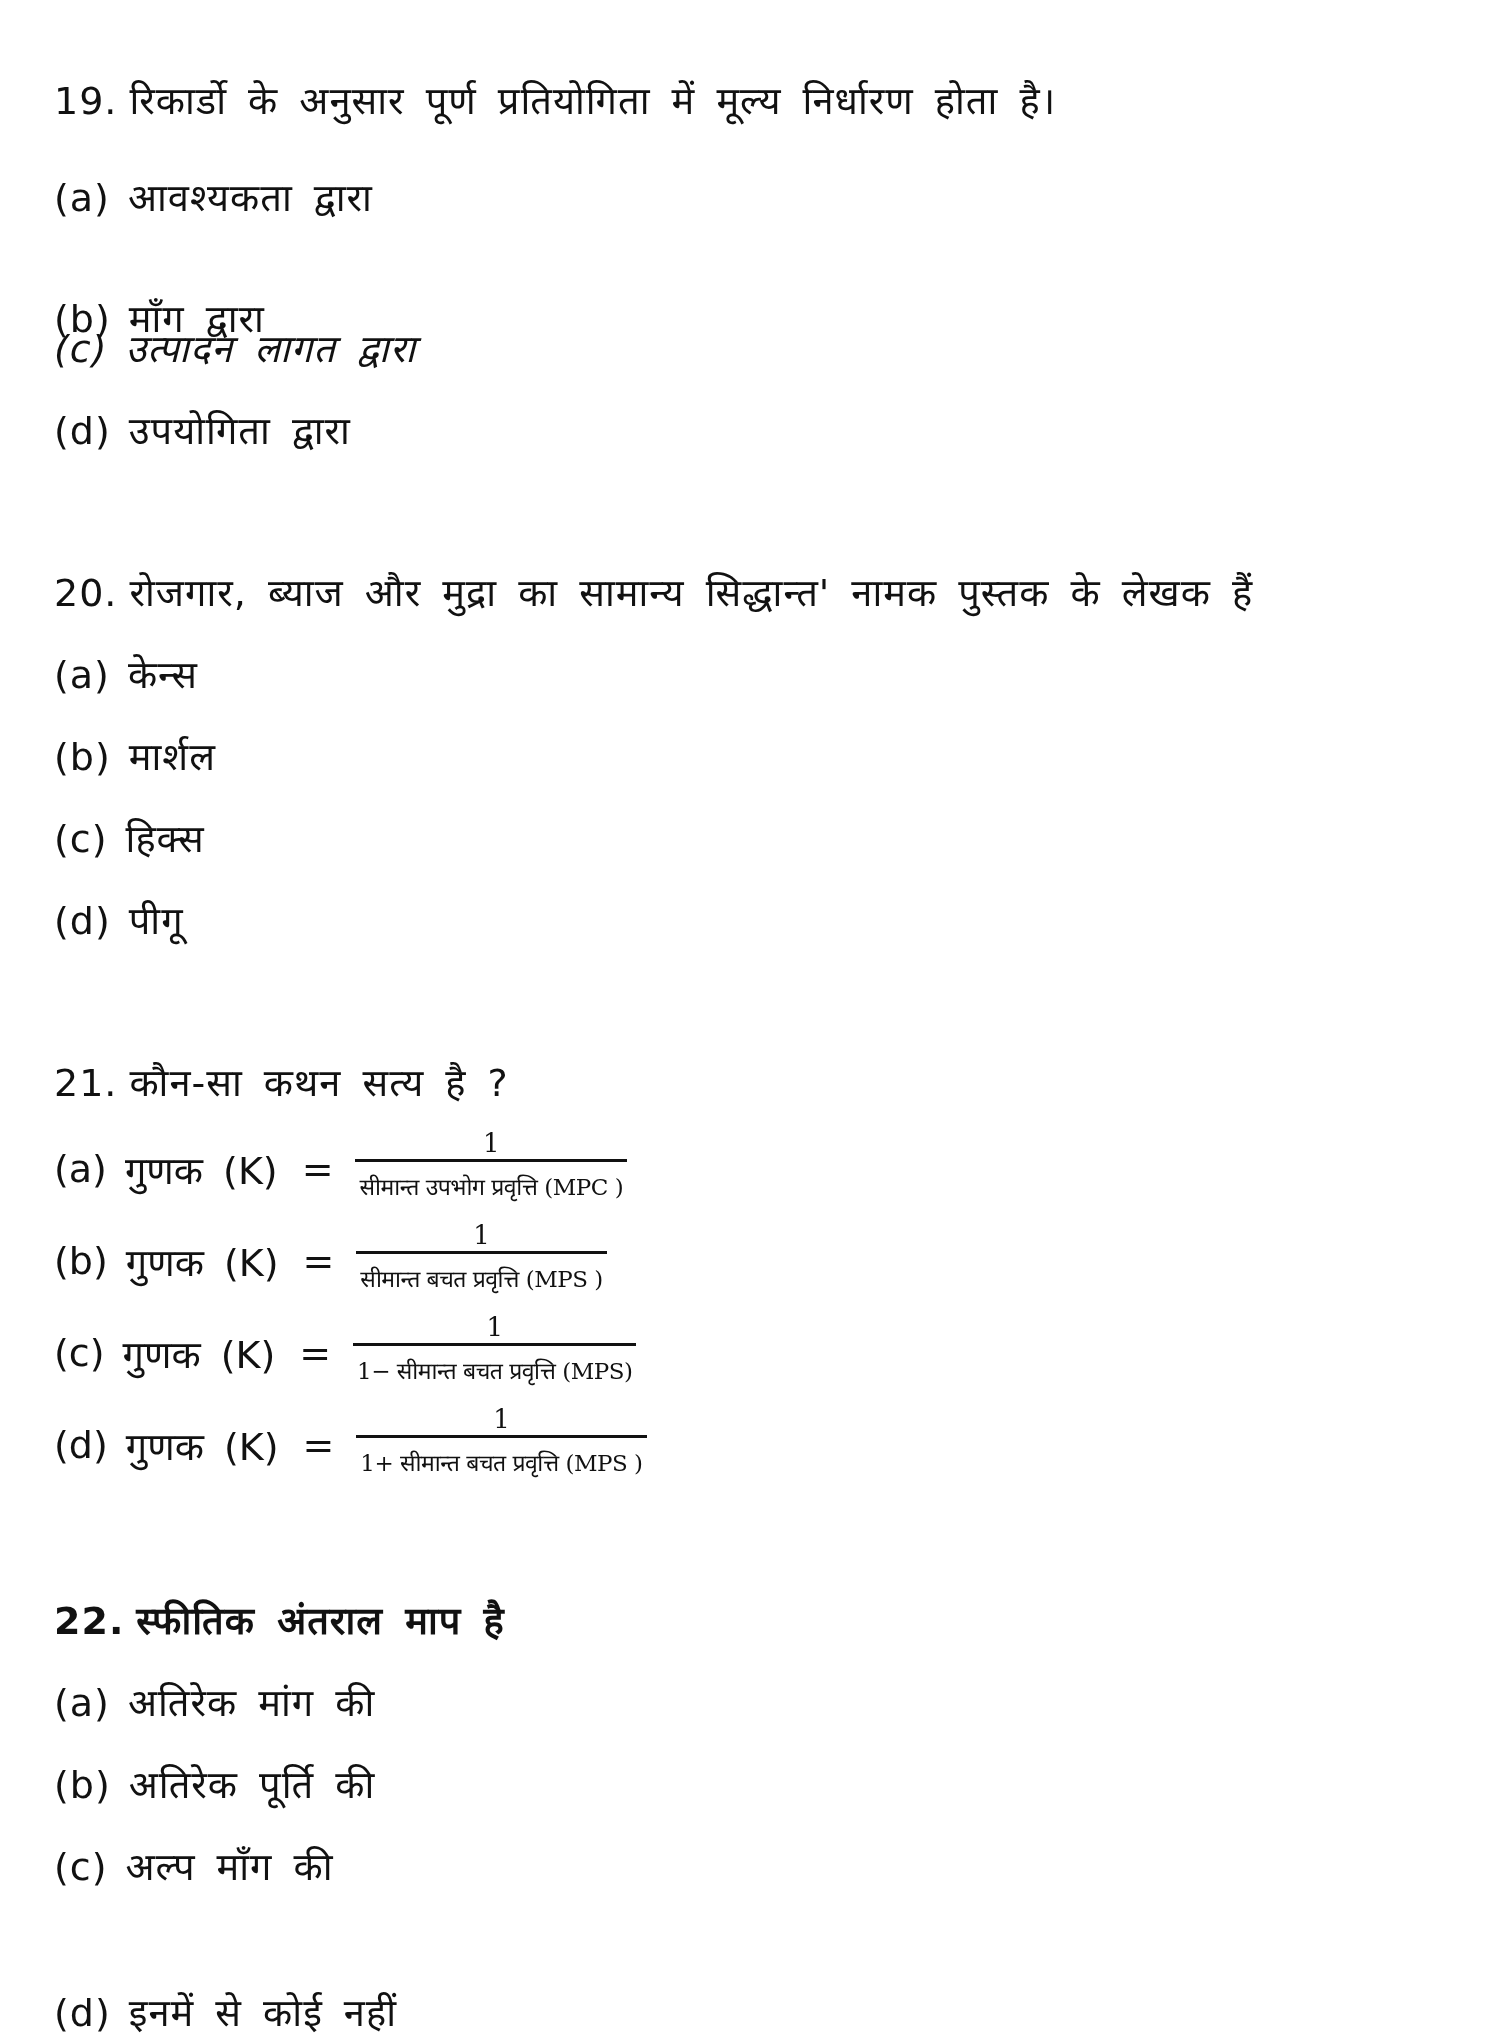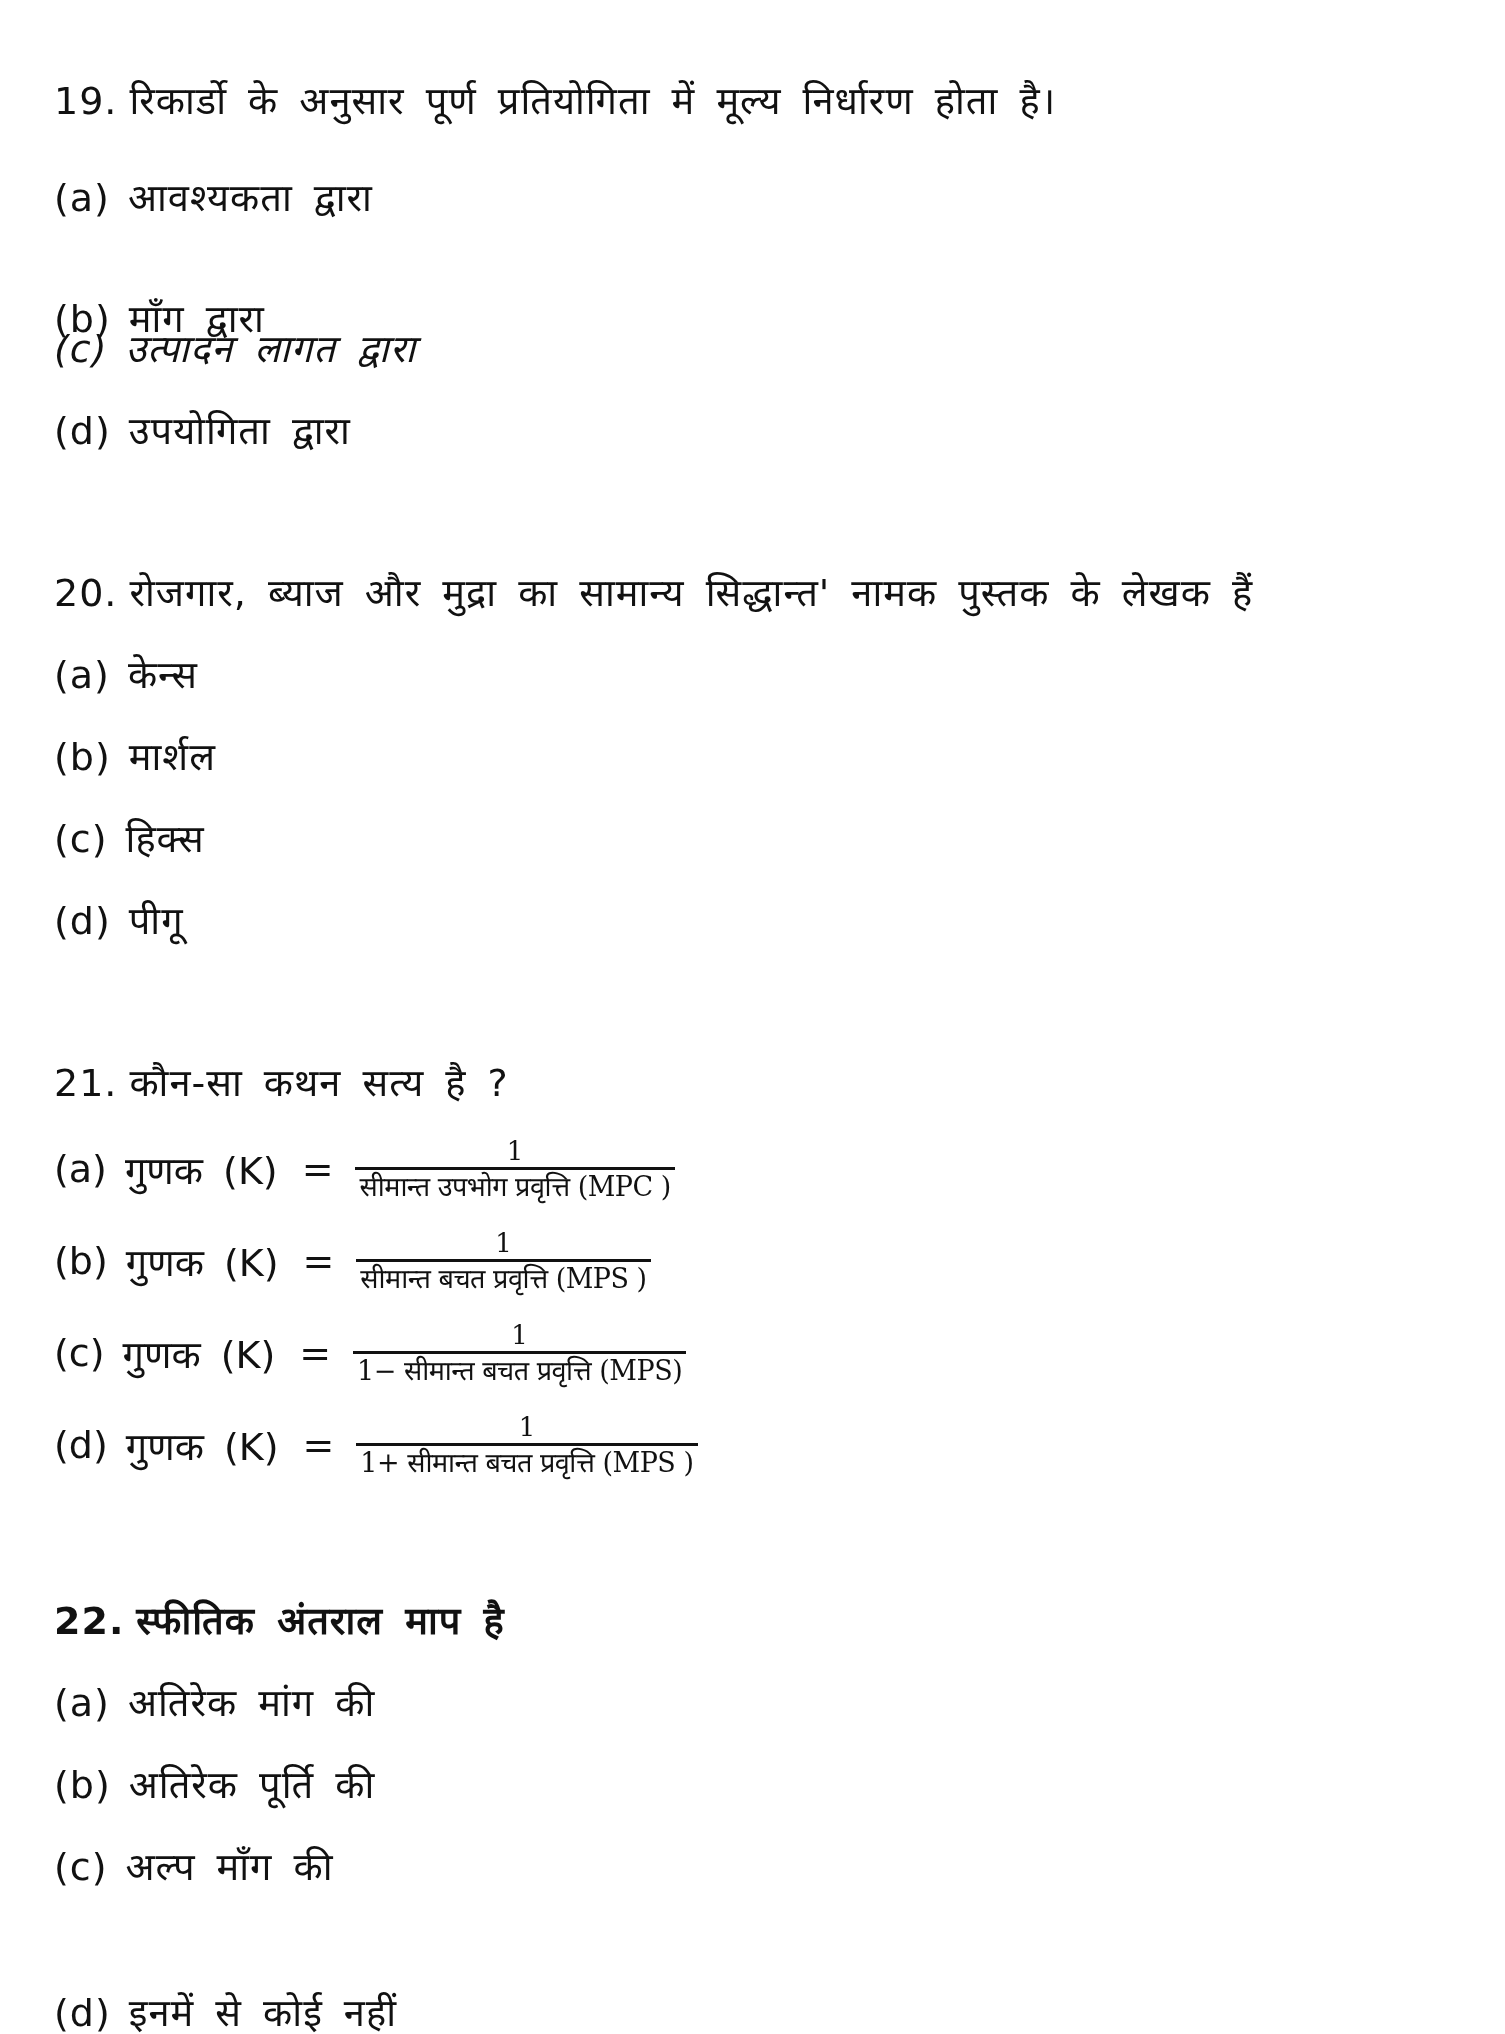--- a/index.html
+++ b/index.html
@@ -46,23 +46,23 @@
     .frac .num {
       text-align: center;
       font-size: 26px;
       line-height: 32px;
     }
     .frac .bar {
       height: 3px;
       background: #111111;
     }
     .frac .den {
-      font-size: 27px;
+      font-size: 23px;
       line-height: 34px;
-      padding: 0 4px;
+      padding: 8px 4px;
       letter-spacing: -0.5px;
     }
   </style>
 </head>
 <body>
 
 <div class="line" style="top:76px;">
   <span class="qnum">19.</span><span>रिकार्डो के अनुसार पूर्ण प्रतियोगिता में मूल्य निर्धारण होता है।</span>
 </div>
 <div class="line" style="top:173px;">

